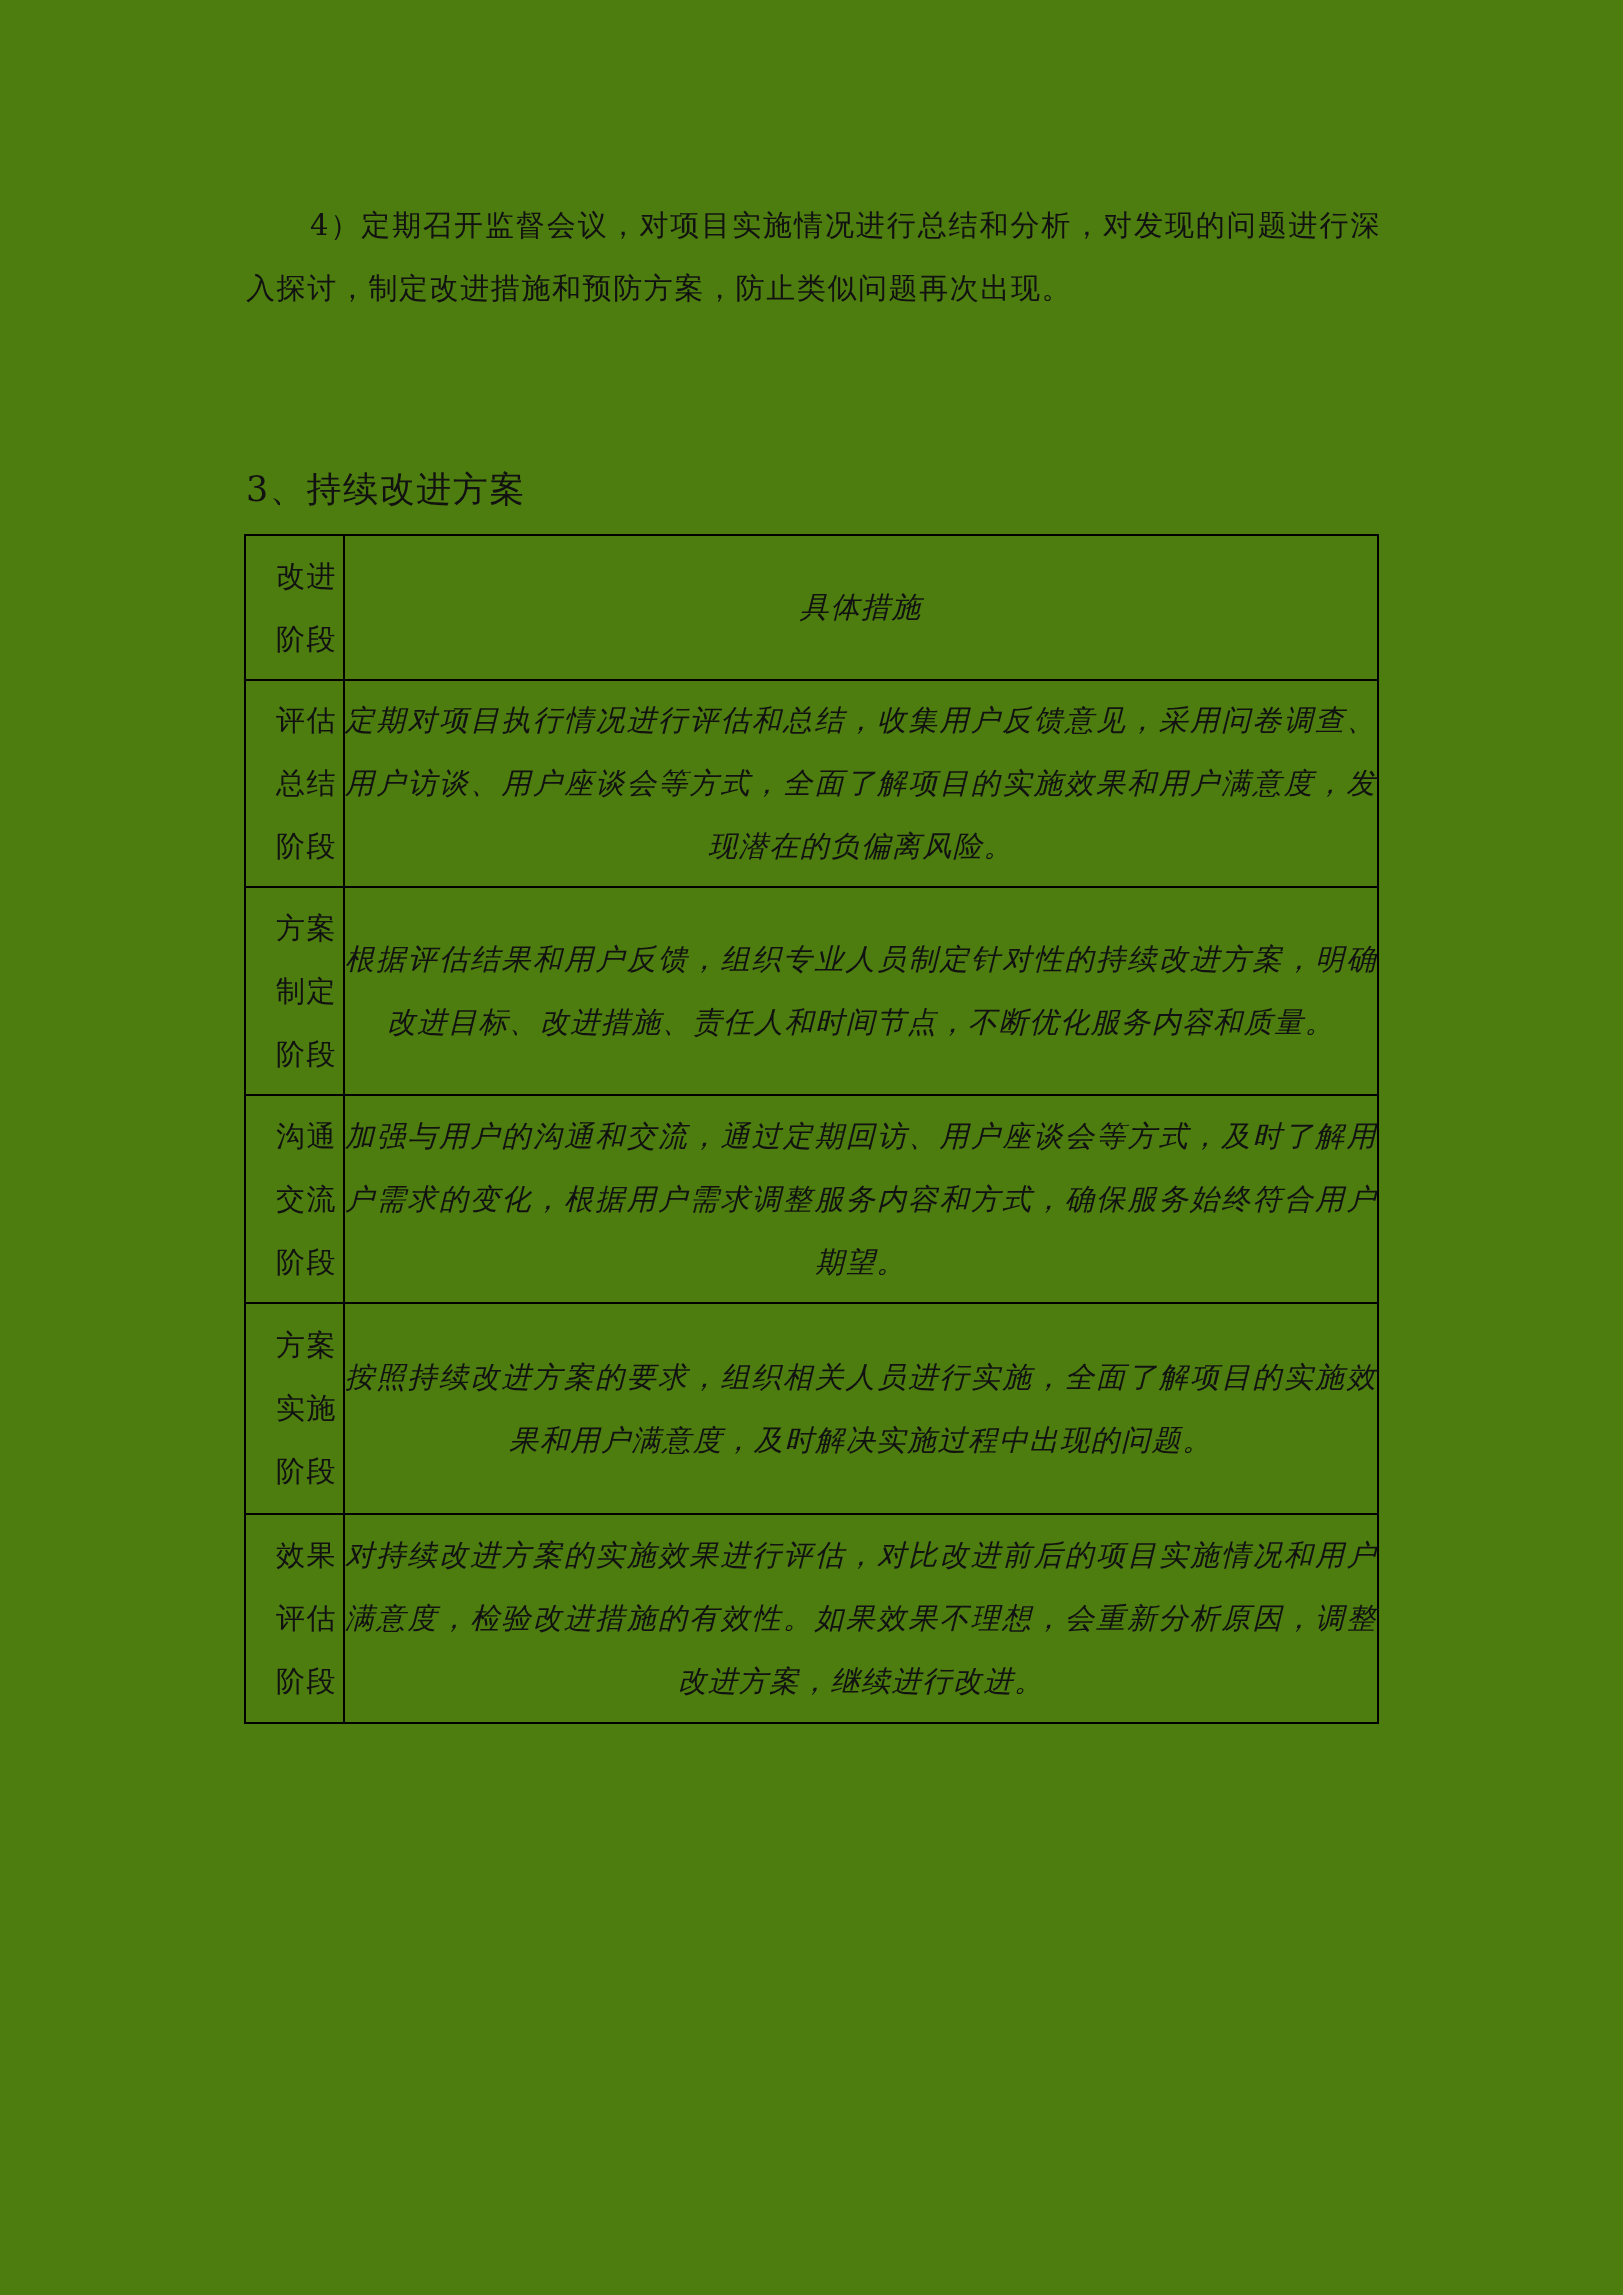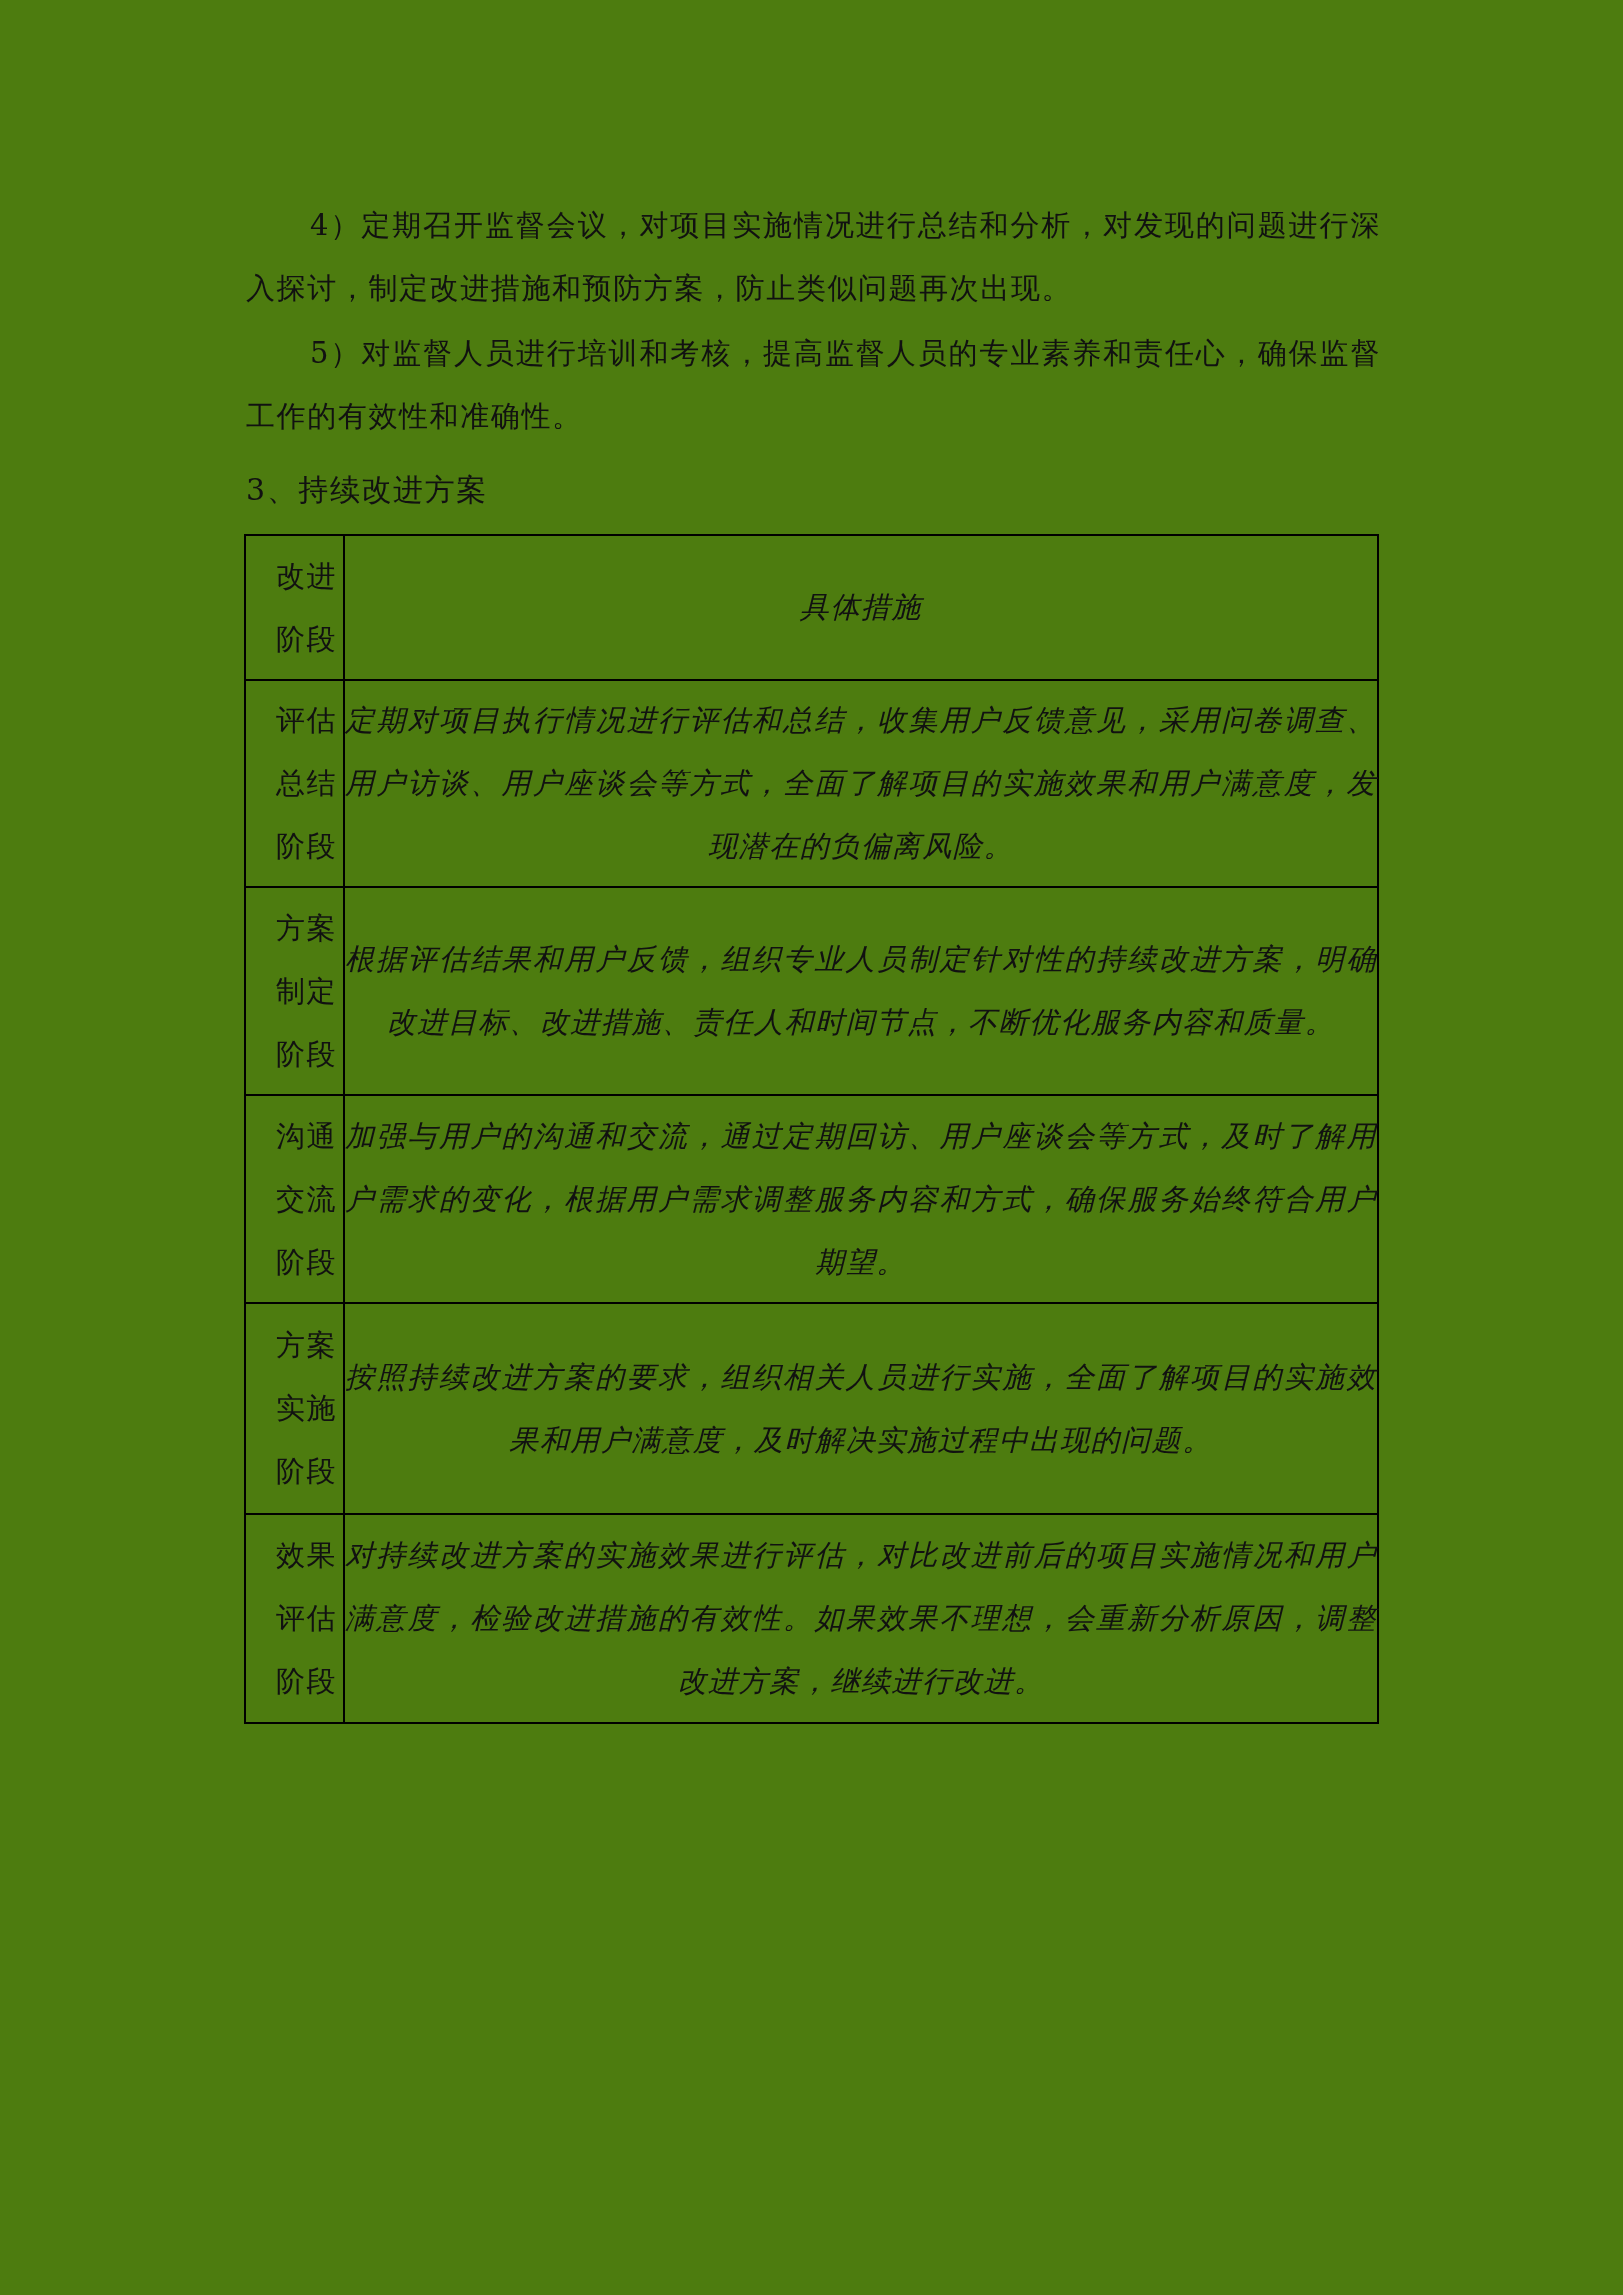--- a/index.html
+++ b/index.html
@@ -32,21 +32,21 @@
       letter-spacing: 1.6px;
       text-align: justify;
       margin: 0;
     }
     .para.indent {
       text-indent: 64px;
     }
     .heading {
       position: absolute;
       left: 246px;
-      font-size: 30px;
+      font-size: 35px;
       line-height: 39px;
       letter-spacing: 1.6px;
       margin: 0;
     }
     table.plan-table {
       position: absolute;
       left: 244px;
       top: 534px;
       width: 1135px;
       border-collapse: collapse;
@@ -79,21 +79,20 @@
       text-align: center;
     }
   </style>
 </head>
 <body>
 
 <div class="page">
 
   <p class="para indent" style="top:194px;">4）定期召开监督会议，对项目实施情况进行总结和分析，对发现的问题进行深入探讨，制定改进措施和预防方案，防止类似问题再次出现。</p>
 
-  <p class="para indent" style="top:322px;">5）对监督人员进行培训和考核，提高监督人员的专业素养和责任心，确保监督工作的有效性和准确性。</p>
 
   <h3 class="heading" style="top:470px; font-weight:normal;">3、持续改进方案</h3>
 
   <table class="plan-table">
     <colgroup>
       <col style="width:99px;">
       <col>
     </colgroup>
     <tbody>
       <tr style="height:145px;">

